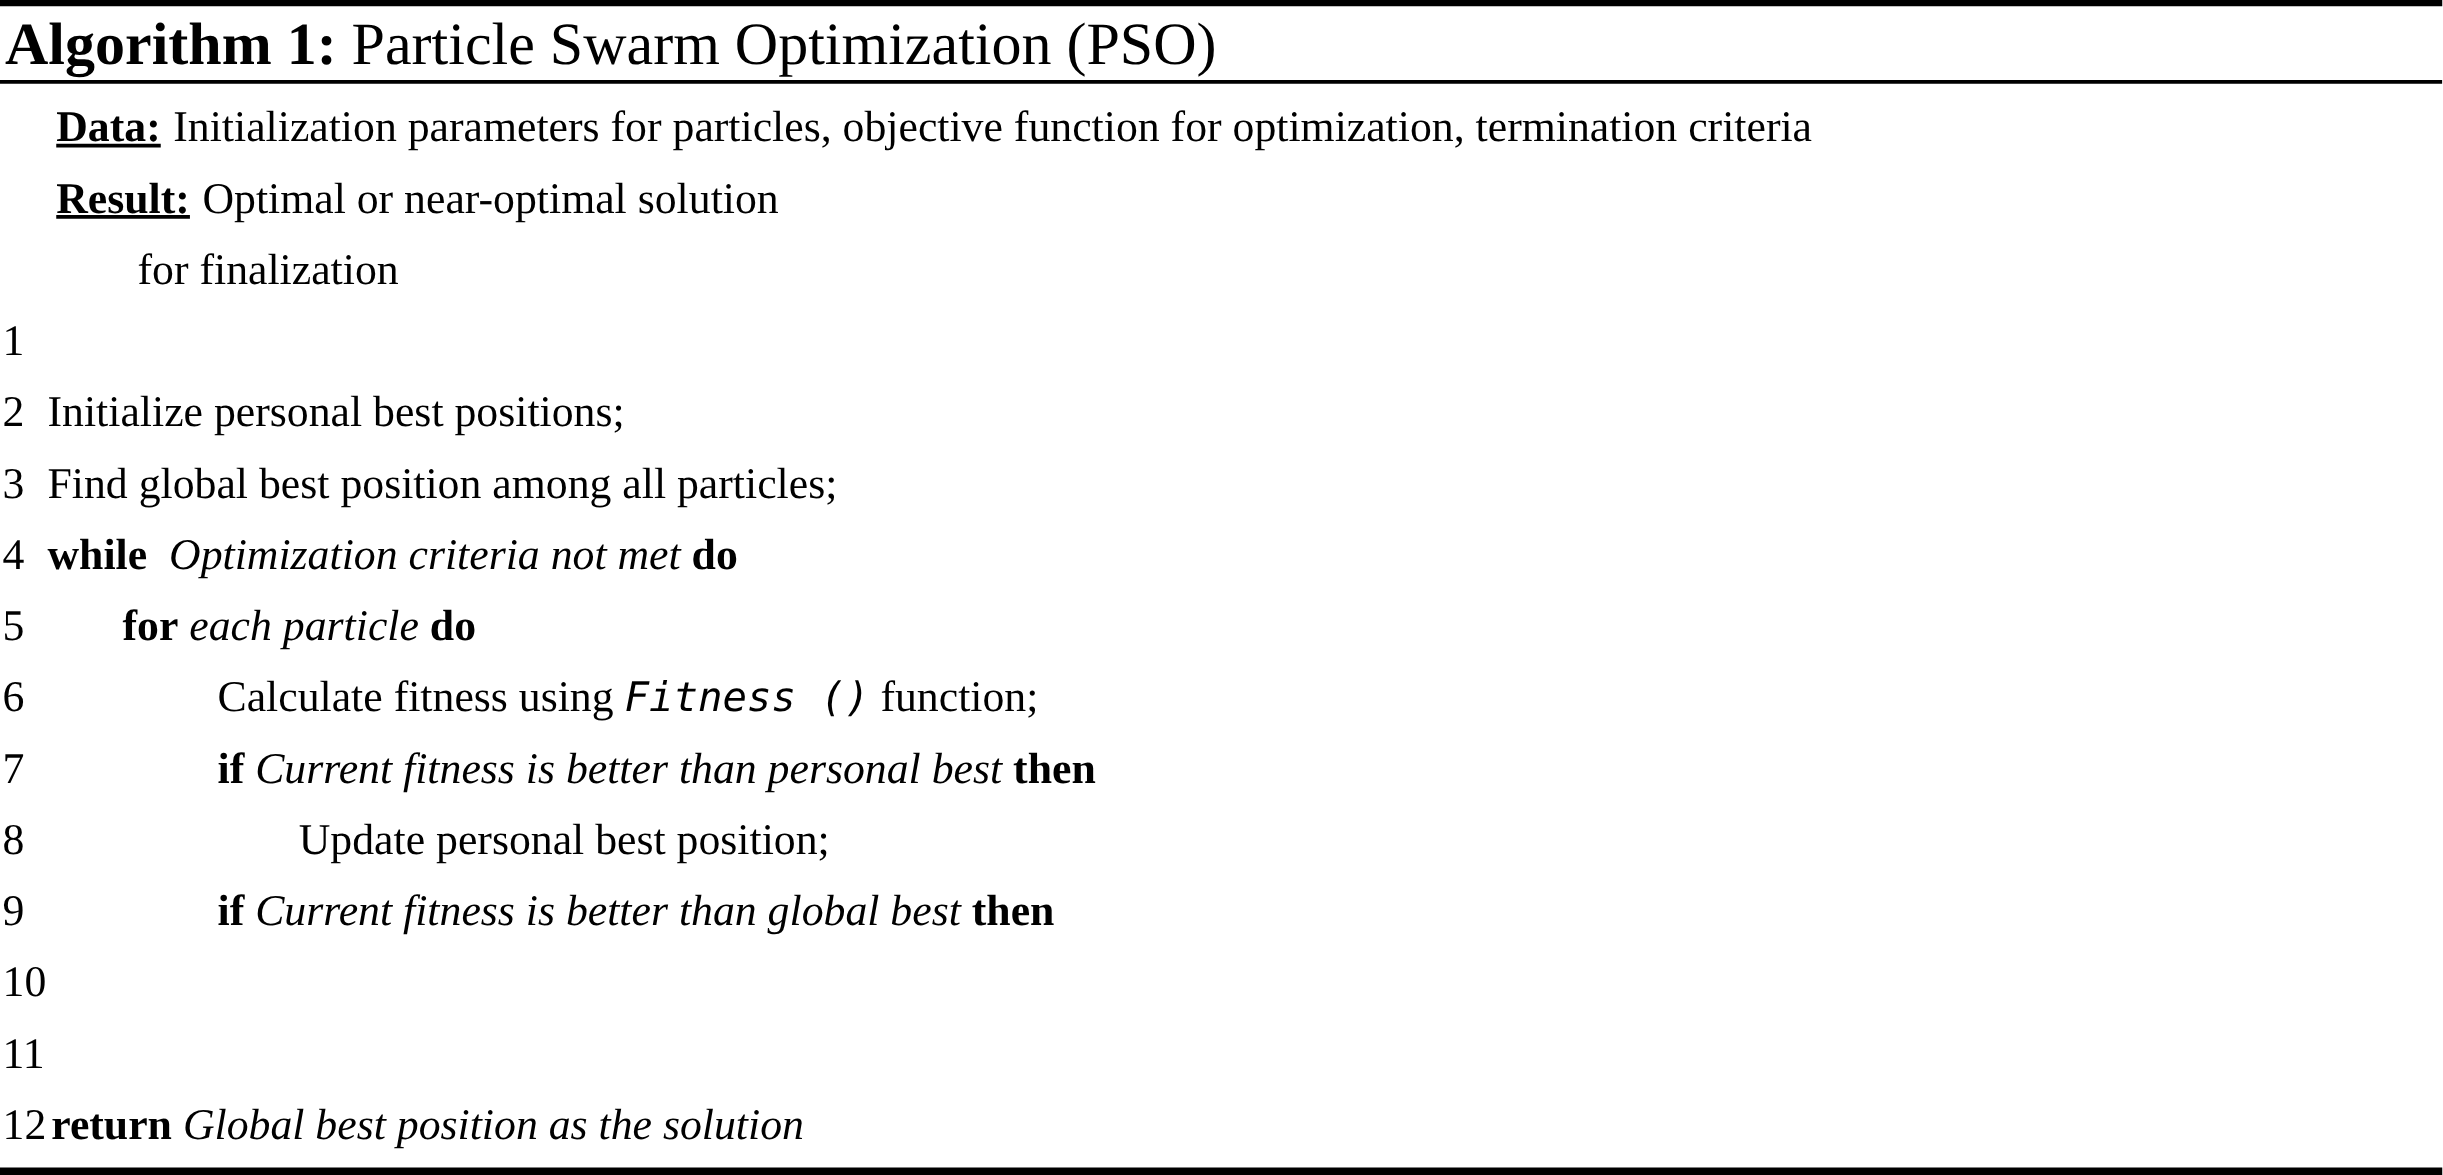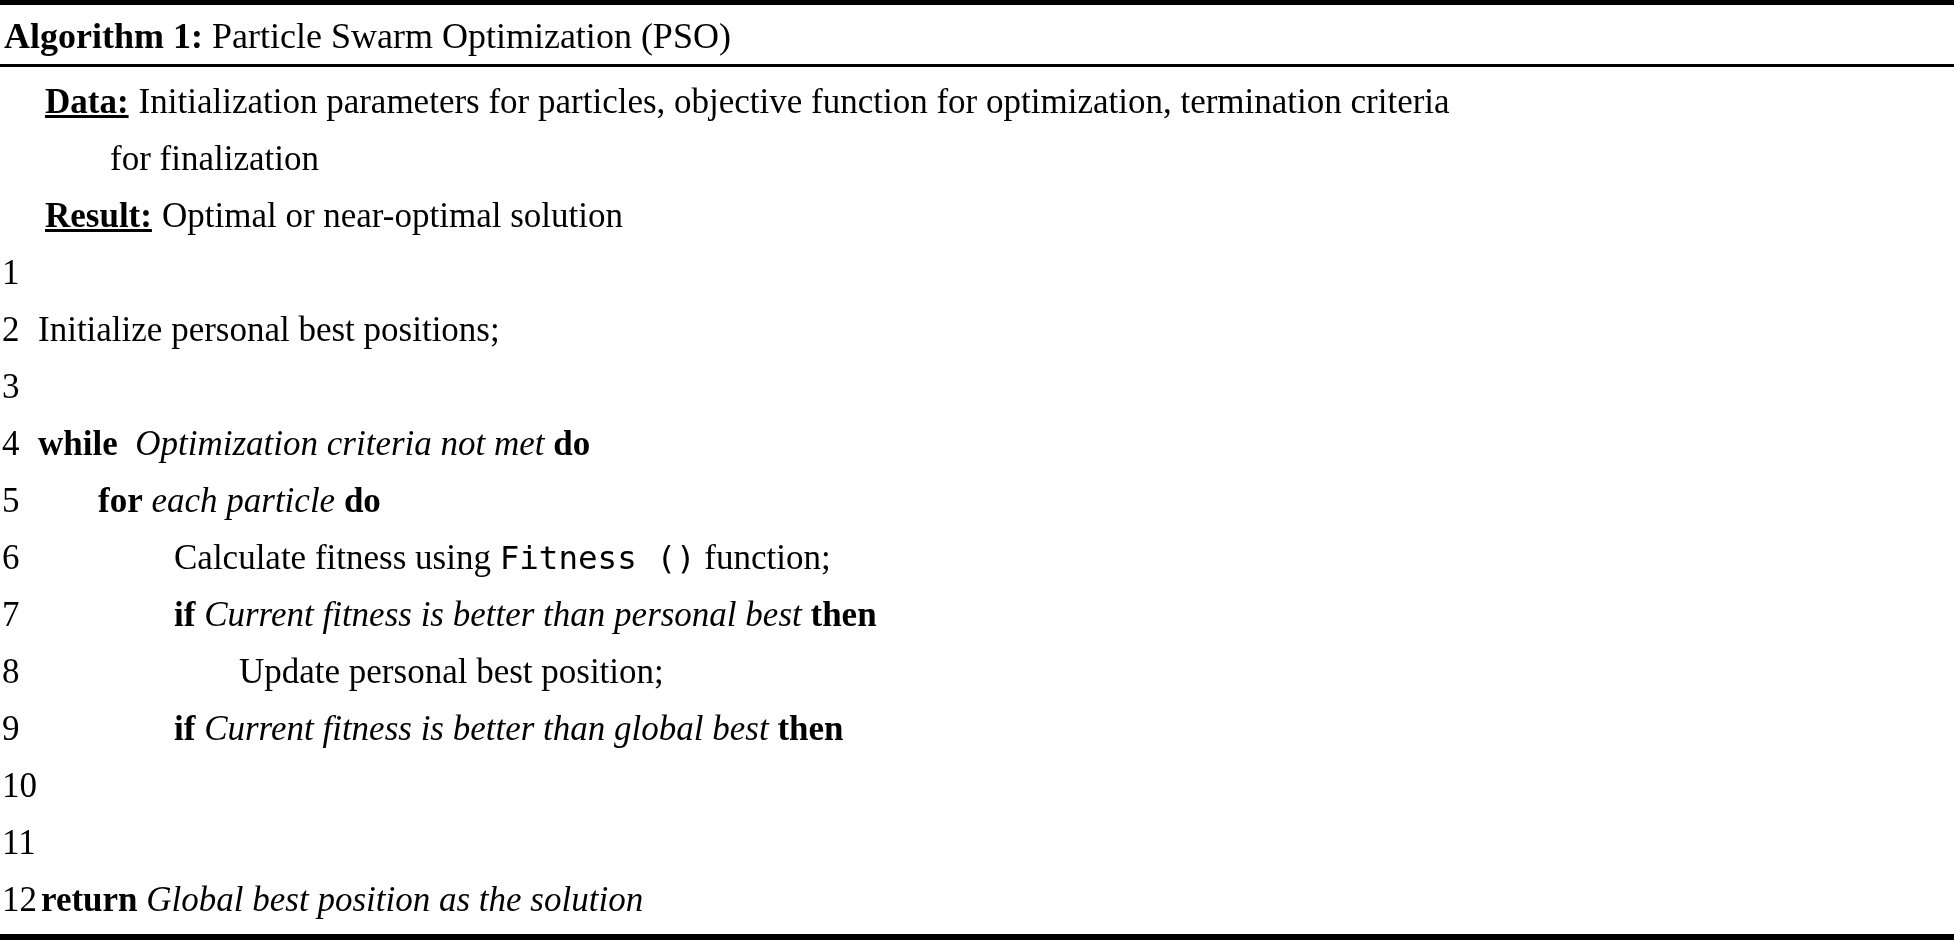--- a/index.html
+++ b/index.html
@@ -8,21 +8,21 @@
     font-family:"Liberation Serif", serif;
     color:#000;
     border-top:5px solid #000;
     border-bottom:6px solid #000;
     overflow:hidden;
   }
   .algo-header{
     box-sizing:border-box;
     border-bottom:3px solid #000;
     padding:9px 6px 6px 4px;
-    font-size:36px;
+    font-size:48px;
     line-height:44px;
     white-space:nowrap;
   }
   .algo-header .bold{font-weight:bold;}
   .algo-body{
     padding:6px 0 0 0;
     font-size:35px;
   }
   .meta{padding-left:45px;}
   .meta-line{height:57px;line-height:57px;white-space:nowrap;}
@@ -31,52 +31,53 @@
   .algo-line{height:57px;line-height:57px;display:flex;white-space:nowrap;}
   .line-num{flex:0 0 34px;padding-left:2px;box-sizing:border-box;text-align:left;}
   .line-body{display:inline-block;}
   .indent-0{padding-left:4px;}
   .indent-1{padding-left:64px;}
   .indent-2{padding-left:140px;}
   .indent-3{padding-left:205px;}
   .seg{white-space:pre-wrap;}
   .bold{font-weight:bold;}
   .italic{font-style:italic;}
-  .mono{font-family:"DejaVu Sans Mono", monospace;font-size:0.93em;}
+  .mono{font-family:"DejaVu Sans Mono", monospace;font-size:0.93em;font-style:italic;}
   .sub{font-style:italic;font-size:0.62em;position:relative;top:0.28em;}
 </style>
 </head>
 <body>
 
 <div class="algo">
   <div class="algo-header">
     <span class="bold">Algorithm 1:</span><span class="seg"> </span><span>Particle Swarm Optimization (PSO)</span>
   </div>
 
   <div class="algo-body">
     <div class="meta">
       <div class="meta-line">
         <span class="meta-label">Data:</span><span>Initialization parameters for particles, objective function for optimization, termination criteria</span>
       </div>
-      <div class="meta-line meta-cont">for finalization</div>
       <div class="meta-line">
         <span class="meta-label">Result:</span><span>Optimal or near-optimal solution</span>
       </div>
+      <div class="meta-line meta-cont">for finalization</div>
     </div>
 
     <div id="algo-lines">
         <div class="algo-line">
           <span class="line-num">1</span>
         </div>
         <div class="algo-line">
           <span class="line-num">2</span>
           <span class="line-body indent-0"><span class="seg">Initialize personal best positions;</span></span>
         </div>
         <div class="algo-line">
           <span class="line-num">3</span>
+          <span class="line-body indent-0"><span class="seg">Find global best position among all particles;</span></span>
         </div>
         <div class="algo-line">
           <span class="line-num">4</span>
           <span class="line-body indent-0"><span class="seg bold">while</span><span class="seg">  </span><span class="seg italic">Optimization criteria not met</span><span class="seg"> </span><span class="seg bold">do</span></span>
         </div>
         <div class="algo-line">
           <span class="line-num">5</span>
           <span class="line-body indent-1"><span class="seg bold">for</span><span class="seg"> </span><span class="seg italic">each particle</span><span class="seg"> </span><span class="seg bold">do</span></span>
         </div>
         <div class="algo-line">

